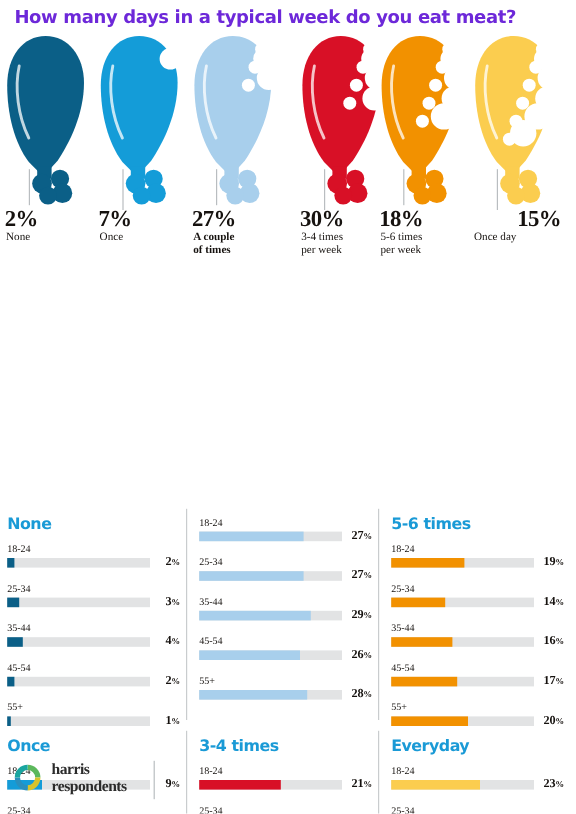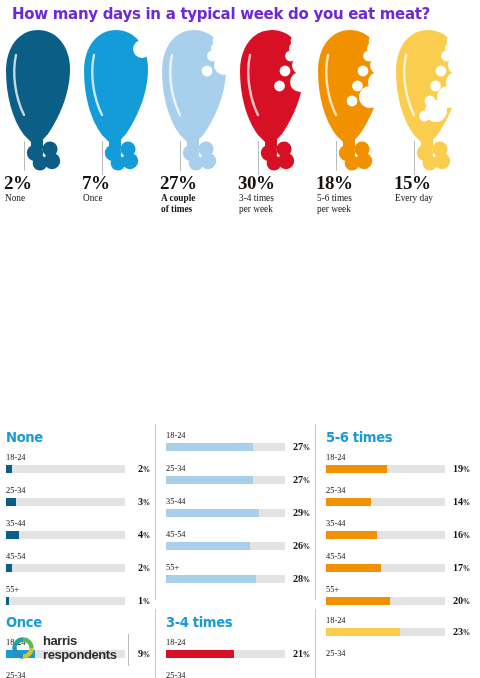--- a/index.html
+++ b/index.html
@@ -61,21 +61,21 @@
     font-family:"Liberation Serif", serif;
     font-weight:bold;font-size:10.2px;color:#16120f;
     letter-spacing:-0.2px;
   }
   .val .u{font-size:7.4px;}
   .vdiv{position:absolute;width:1px;background:#c9ccce;}
   
   .footer{position:absolute;left:0;top:630px;width:480px;height:48px;}
   .logo-wrap{position:absolute;left:10px;top:4px;display:flex;align-items:center;gap:7px;}
   .logo-text{
-    font-family:Liberation Sans, sans-serif;font-weight:bold;
+    font-family:Liberation Serif, serif;font-weight:bold;
     font-size:13px;line-height:13.5px;color:#2b2b2b;letter-spacing:-0.4px;
   }
   .fdiv{position:absolute;left:128px;top:4px;width:1px;height:32px;background:#b9bdc0;}
   .fnote{
     position:absolute;left:140px;top:4px;
     font-family:"Liberation Serif", serif;
     font-style:italic;font-size:10.2px;line-height:15px;color:#16120f;
   }
 </style>
 </head>
@@ -132,21 +132,21 @@
       <circle cx="33" cy="126" r="8.2" fill="#a8cfec"></circle>
       <circle cx="48" cy="122" r="7.6" fill="#a8cfec"></circle>
       <circle cx="50" cy="134" r="8.2" fill="#a8cfec"></circle>
       <circle cx="38" cy="136" r="7.4" fill="#a8cfec"></circle>
     </g>
   </svg>
       <div class="connector" style="left:22px;top:118px;height:30px;"></div>
       <div class="pct" style="top:150px;">27%</div>
       <div class="stick-label" style="top:170px;font-weight:bold;">A couple<br>of times</div>
     </div>
-    <div class="stick-cell" style="left: 236px;">
+    <div class="stick-cell" style="left: 248px;">
       <svg class="stick-svg" width="78" height="150" viewBox="0 0 78 150">
     <g>
       <path d="M36 3 C55 3 68 20 68 42 C68 68 56 92 46 107 L34 120 L22 108 C10 92 4 68 4 44 C4 20 17 3 36 3 Z" fill="#d81026"></path>
       <circle cx="60" cy="14" r="5.4" fill="#ffffff"></circle>
           <circle cx="54.5" cy="29" r="5.4" fill="#ffffff"></circle>
           <circle cx="49" cy="44" r="5.4" fill="#ffffff"></circle>
           <circle cx="43.5" cy="59" r="5.4" fill="#ffffff"></circle>
           <circle cx="62" cy="22" r="9" fill="#ffffff"></circle>
           <circle cx="66" cy="38" r="10" fill="#ffffff"></circle>
           <circle cx="64" cy="55" r="10" fill="#ffffff"></circle>
@@ -204,22 +204,22 @@
           <circle cx="44" cy="84" r="11" fill="#ffffff"></circle>
       <path d="M14 28 C10 46 13 70 22 88" stroke="#ffffff" stroke-width="2.4" fill="none" opacity="0.75" stroke-linecap="round"></path>
       <rect x="29" y="112" width="12" height="10" fill="#fbcd4f"></rect>
       <circle cx="33" cy="126" r="8.2" fill="#fbcd4f"></circle>
       <circle cx="48" cy="122" r="7.6" fill="#fbcd4f"></circle>
       <circle cx="50" cy="134" r="8.2" fill="#fbcd4f"></circle>
       <circle cx="38" cy="136" r="7.4" fill="#fbcd4f"></circle>
     </g>
   </svg>
       <div class="connector" style="left:22px;top:118px;height:34px;"></div>
-      <div class="pct" style="top:150px;">15%</div>
-      <div class="stick-label" style="top:170px;">Every day</div>
+      <div class="pct" style="top:150px;margin-left:37px;">15%</div>
+      <div class="stick-label" style="top:170px;">Once day</div>
     </div>
   </div>
 
 <div class="panels" id="panels">
     <div class="panel" style="left: 0px; top: 222px;">
       <div class="panel-head">None</div>
       <div class="row">
           <div class="age">18-24</div>
           <div class="track">
             <div class="fill" style="width:6px;background:#0b5f87;"></div>
@@ -352,20 +352,21 @@
             <div class="fill" style="width:68px;background:#d81026;"></div>
           </div>
           <div class="val">21<span class="u">%</span></div>
         </div>
       <div class="row">
           <div class="age">25-34</div>
 
         </div>
     </div>
     <div class="panel" style="left: 320px; top: 407px;">
+      <div class="panel-head">Everyday</div>
       <div class="row">
           <div class="age">18-24</div>
           <div class="track">
             <div class="fill" style="width:74px;background:#fbcd4f;"></div>
           </div>
           <div class="val">23<span class="u">%</span></div>
         </div>
       <div class="row">
           <div class="age">25-34</div>
 

